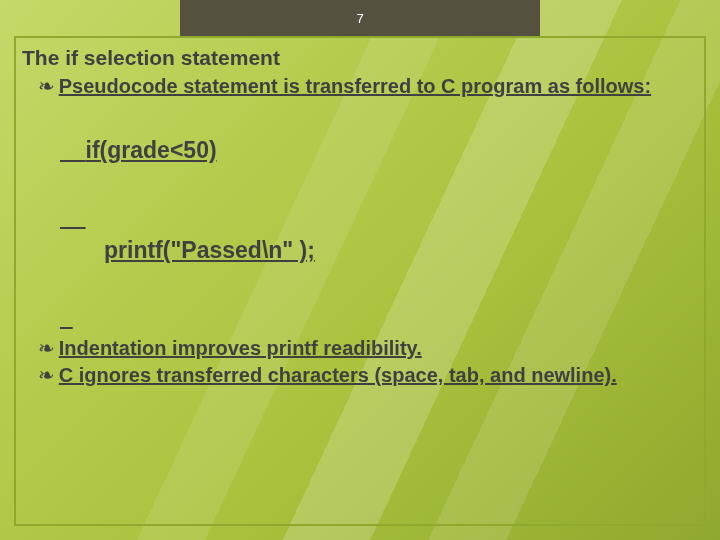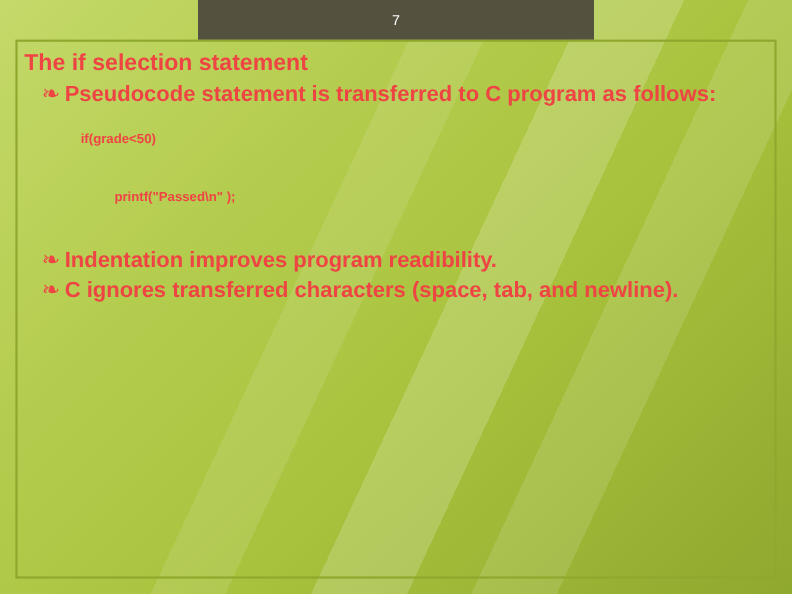--- a/index.html
+++ b/index.html
@@ -44,21 +44,21 @@
     align-items: center;
     justify-content: center;
     font-size: 13px;
     z-index: 2;
   }
   .content {
     position: absolute;
     top: 46px;
     left: 22px;
     right: 22px;
-    color: #ef4444;
+    color: #404040;
   }
   .title {
     font-size: 21px;
     font-weight: bold;
     margin-bottom: 4px;
   }
   .lvl1 {
     display: flex;
     font-size: 20px;
     font-weight: bold;
@@ -66,29 +66,31 @@
     margin-bottom: 2px;
   }
   .lvl1 .bul {
     flex: 0 0 auto;
     margin-left: 16px;
     margin-right: 4px;
     font-weight: normal;
   }
   .lvl1 .txt {
     flex: 1 1 auto;
+    text-decoration: underline;
   }
   .code {
-    font-size: 12px;
+    font-size: 23px;
     font-weight: bold;
     line-height: 1.45;
     margin-left: 38px;
     margin-top: 2px;
     margin-bottom: 2px;
     white-space: pre;
+    text-decoration: underline;
   }
   .code .line2 {
     padding-left: 44px;
     display: block;
   }
 </style>
 </head>
 <body>
 
 <div class="page-tab">
@@ -105,20 +107,20 @@
     <span class="txt">Pseudocode statement is transferred to C program as follows:</span>
   </div>
 
   <div class="code">
     <span>if(grade&lt;50)</span><br>
     <span class="line2">printf("Passed\n" );</span>
   </div>
 
   <div class="lvl1">
     <span class="bul">❧</span>
-    <span class="txt">Indentation improves program readibility.</span>
+    <span class="txt">Indentation improves printf readibility.</span>
   </div>
 
   <div class="lvl1">
     <span class="bul">❧</span>
     <span class="txt">C ignores transferred characters (space, tab, and newline).</span>
   </div>
 </div>
 
 </body></html>

